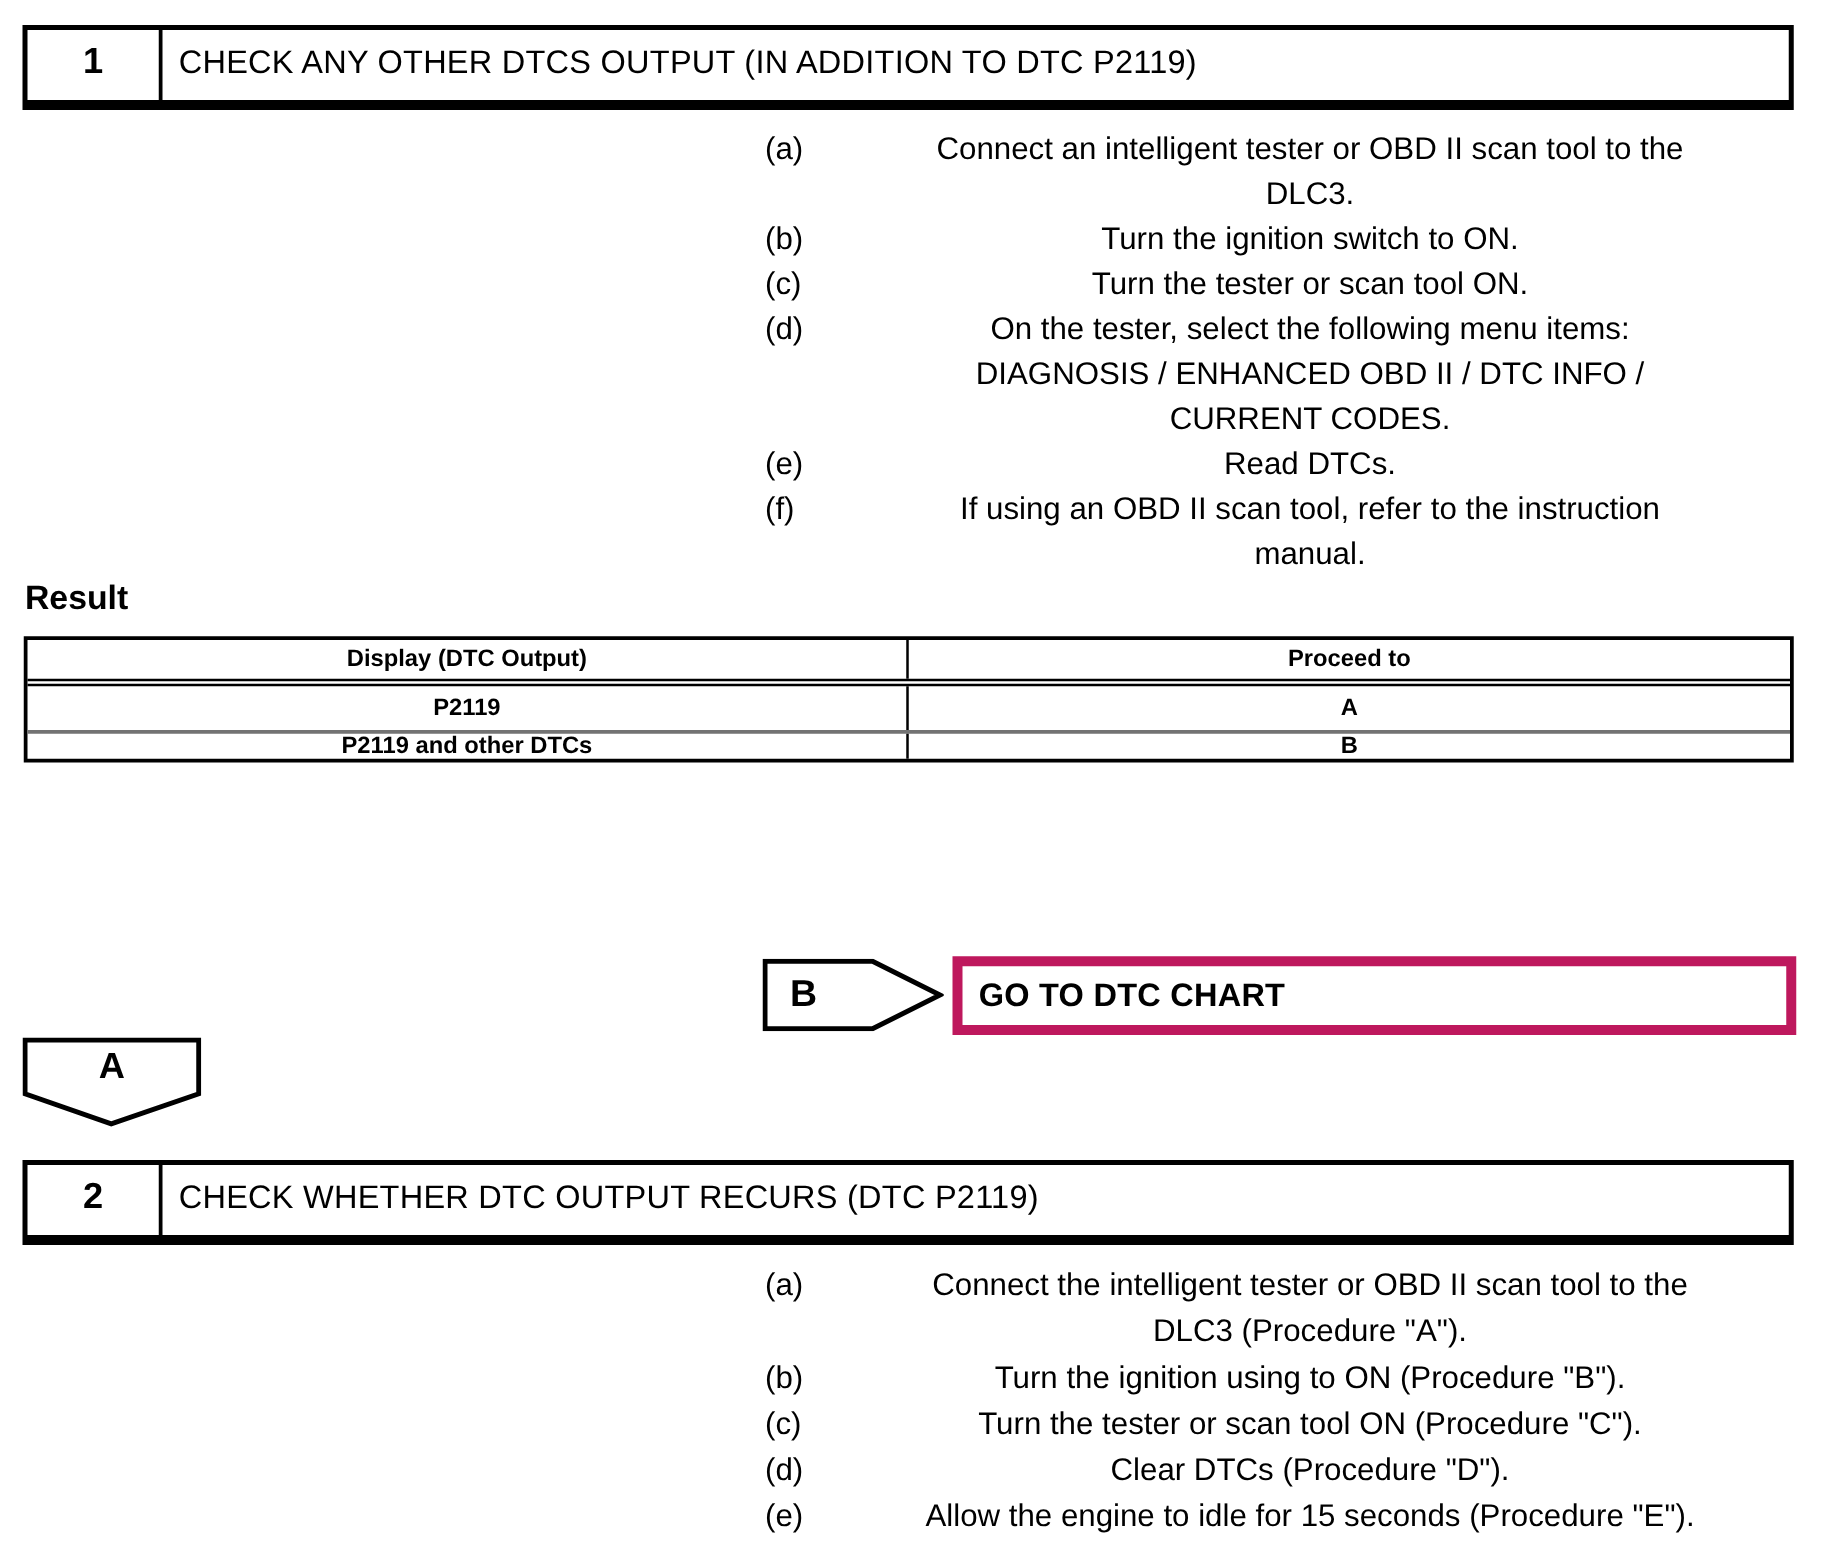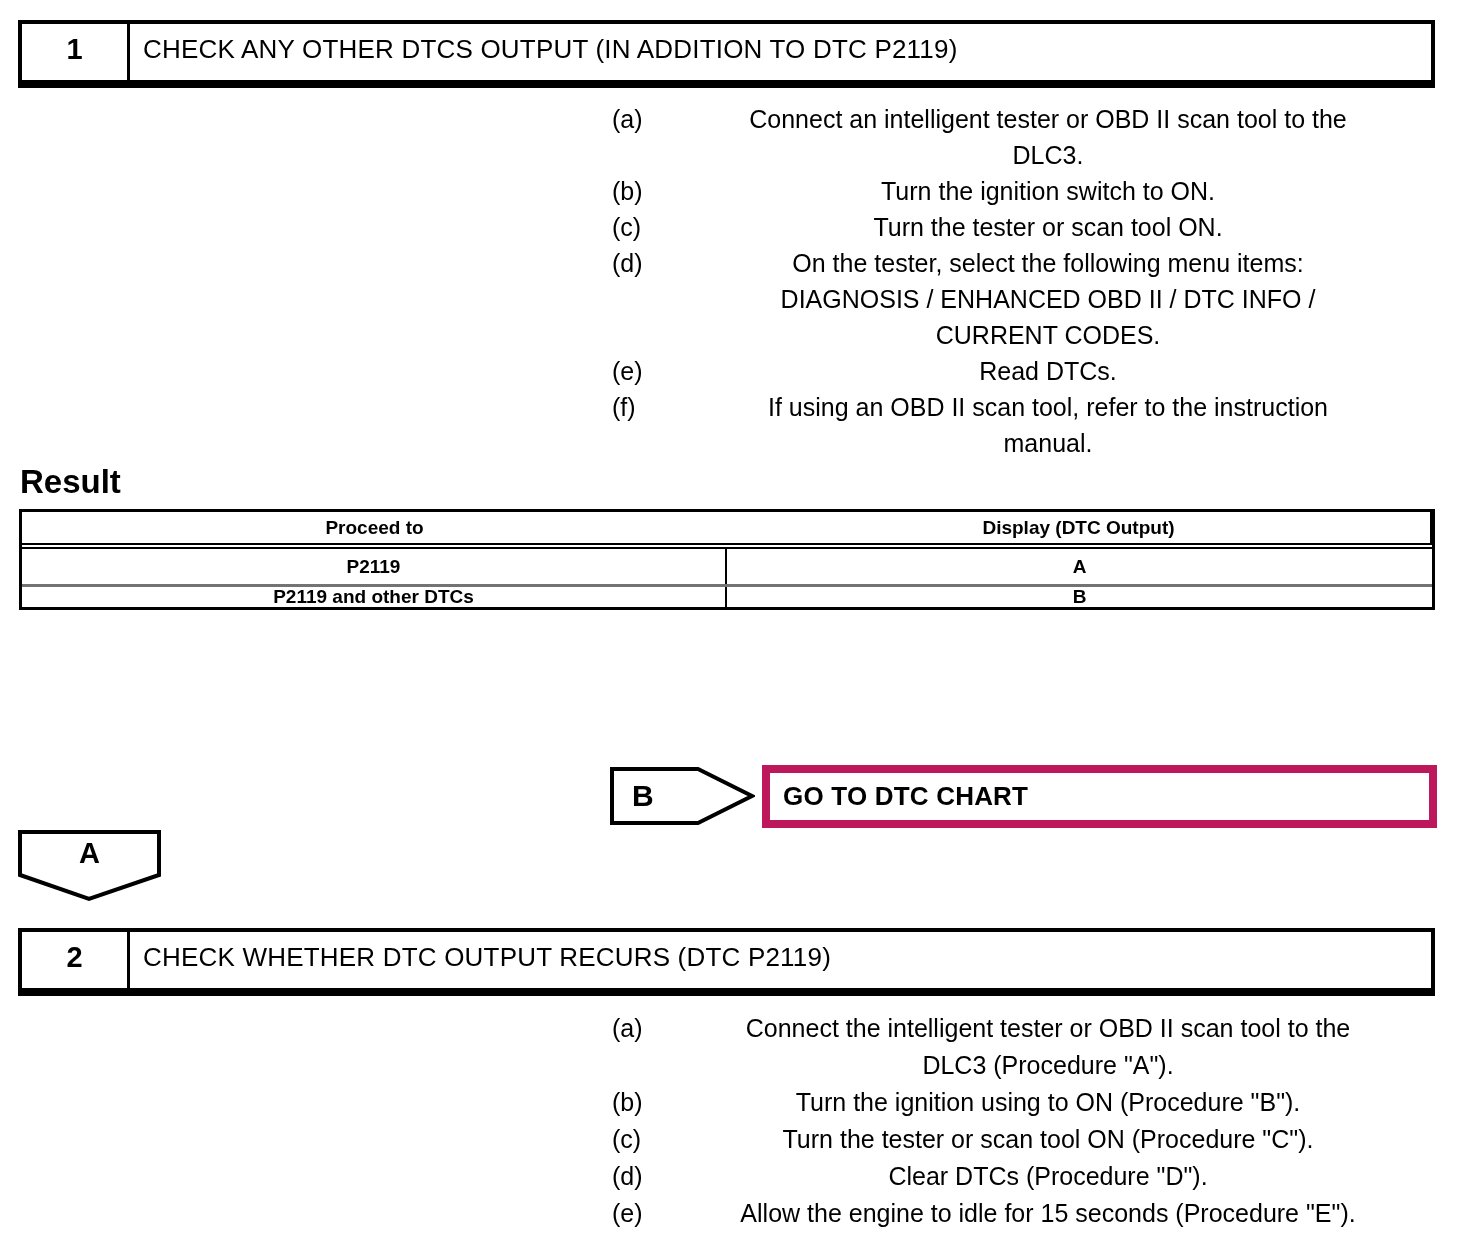--- a/index.html
+++ b/index.html
@@ -29,21 +29,21 @@
   }
 
   
   .substeps { position:absolute; left:612px; width:812px; font-size:25px; line-height:36px; }
   .substeps.s2 { line-height:37px; }
   .substep { display:flex; }
   .substep-marker { width:60px; flex:0 0 60px; }
   .substep-text { white-space:pre-line; flex:1;text-align:center; }
 
   
-  .result-heading { position:absolute; left:20px; top:463px; font-weight:bold; font-size:33px; }
+  .result-heading { position:absolute; left:20px; top:463px; font-weight:bold; font-size:27px; }
 
   
   .result-table { position:absolute; left:19px; top:509px; width:1416px; border:3px solid #000; background:#fff; }
   .t-row { display:flex; }
   .t-row.hdr { height:37px; border-bottom:6px double #000; }
   .t-row.r1  { height:38px; border-bottom:3px solid #737373;justify-content:space-between; }
   .t-row.r2  { height:20px;border-radius:17px; }
   .t-cell {
     display:flex; align-items:center; justify-content:center;
     font-weight:bold; font-size:19px;
@@ -115,22 +115,22 @@
       <span class="substep-marker">(f)</span>
       <span class="substep-text">If using an OBD II scan tool, refer to the instruction
 manual.</span>
     </div>
   </div>
 
   <div class="result-heading">Result</div>
 
   <div class="result-table">
     <div class="t-row hdr">
+      <div class="t-cell c1">Display (DTC Output)</div>
       <div class="t-cell c2">Proceed to</div>
-      <div class="t-cell c1">Display (DTC Output)</div>
     </div>
     <div class="t-row r1">
       <div class="t-cell c1">P2119</div>
       <div class="t-cell c2">A</div>
     </div>
     <div class="t-row r2">
       <div class="t-cell c1">P2119 and other DTCs</div>
       <div class="t-cell c2">B</div>
     </div>
   </div>

